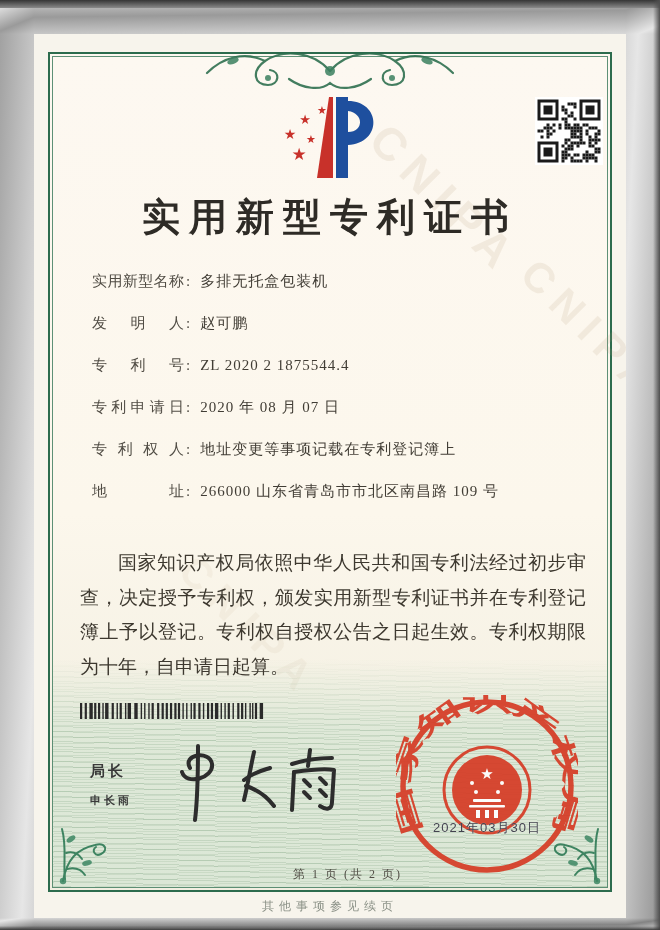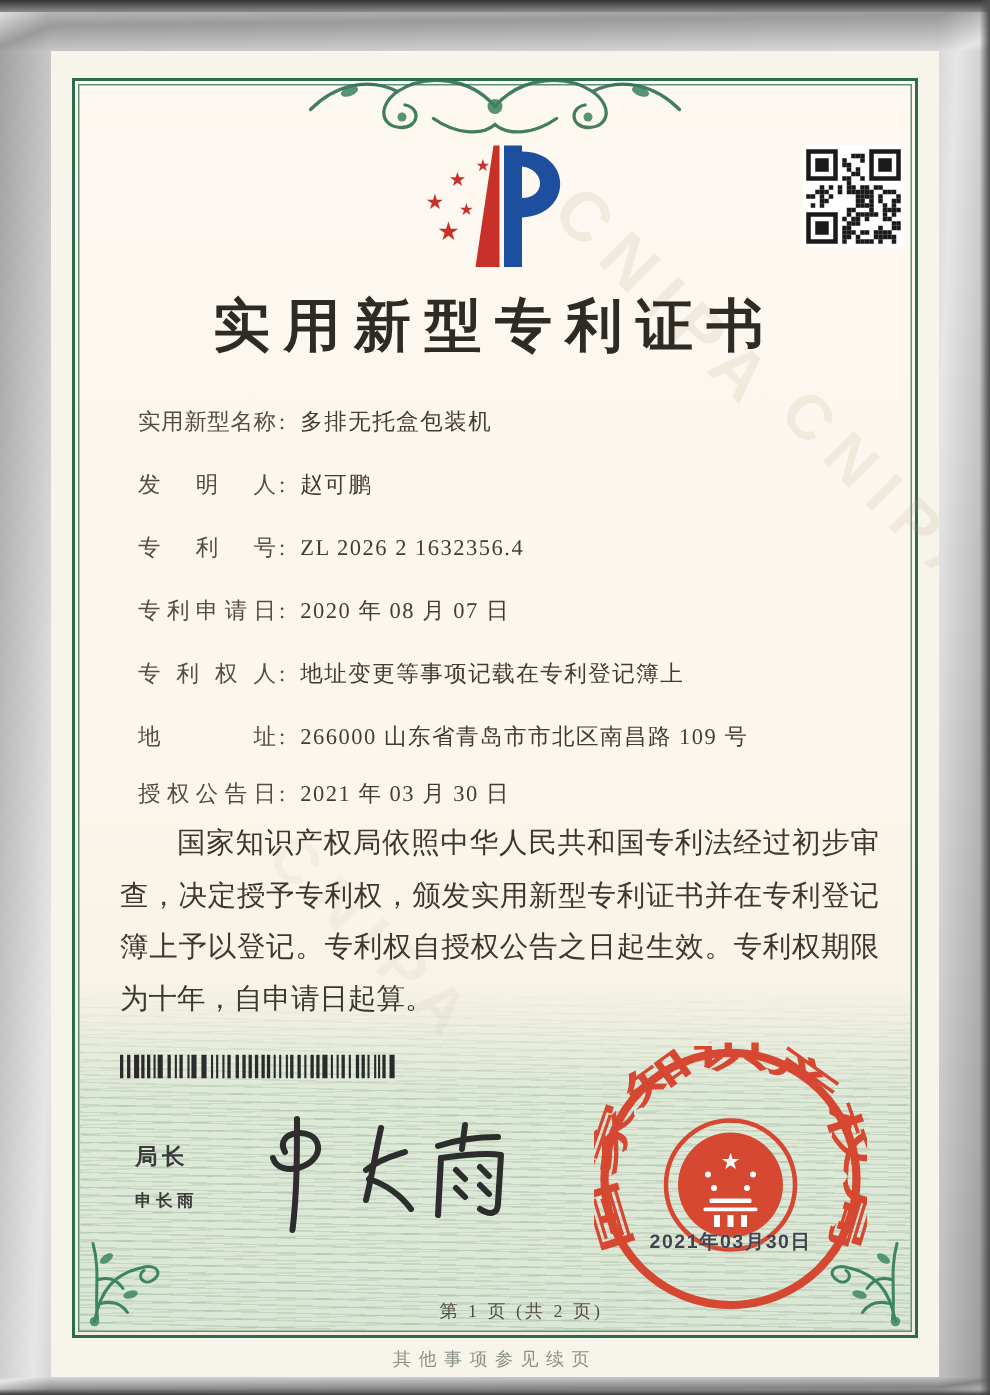--- a/index.html
+++ b/index.html
@@ -66,21 +66,21 @@
   
   .barcode{position:absolute;left:30px;top:649px;width:186px;height:16px;z-index:2;}
   
   .signer-title{position:absolute;left:40px;top:708px;font-size:15px;letter-spacing:3px;color:#3a3a3a;z-index:2;font-weight:bold;}
   .signer-name{position:absolute;left:40px;top:739px;font-size:11px;letter-spacing:3px;color:#3a3a3a;z-index:2;font-weight:bold;}
   .signature{position:absolute;left:110px;top:686px;width:195px;height:88px;z-index:2;}
   
   .seal-wrap{position:absolute;left:346px;top:641px;width:182px;height:182px;z-index:3;}
   .seal-svg{position:absolute;inset:0;opacity:.92;}
   .seal-date{position:absolute;left:0;right:0;top:124px;text-align:center;z-index:4;
-    font-size:13px;font-weight:bold;letter-spacing:1px;color:#43434f;
+    font-size:13px;font-weight:normal;letter-spacing:1px;color:#43434f;
     font-family:"Liberation Sans","DejaVu Sans",sans-serif;text-shadow:0 0 1px rgba(255,255,255,.5);}
   
   .page-num{position:absolute;left:0;right:0;top:812px;text-align:center;z-index:2;
     font-size:12px;letter-spacing:2px;color:#514e46;padding-left:35px;}
   .corner{position:absolute;bottom:5px;width:58px;height:66px;z-index:2;}
   .corner.left{left:7px;}
   .corner.right{right:7px;transform:scaleX(-1);}
   .top-ornament{position:absolute;left:50%;top:-9px;transform:translateX(-50%);width:262px;height:50px;z-index:3;}
   .bottom-note{position:absolute;left:0;right:0;top:898px;text-align:center;z-index:3;
     font-size:12px;letter-spacing:5px;color:#8b9187;}
@@ -265,35 +265,32 @@
     <div class="title">实用新型专利证书</div>
 
     <div class="fields">
       <div class="f-row" style="top:6px">
         <span class="f-label">实用新型名称</span><span class="colon">:</span><span class="f-val">多排无托盒包装机</span>
       </div>
       <div class="f-row" style="top:48px">
         <span class="f-label">发明人</span><span class="colon">:</span><span class="f-val">赵可鹏</span>
       </div>
       <div class="f-row" style="top:90px">
-        <span class="f-label">专利号</span><span class="colon">:</span><span class="f-val">ZL 2026 2 1632356.4</span>
+        <span class="f-label">专利号</span><span class="colon">:</span><span class="f-val">ZL 2020 2 1875544.4</span>
       </div>
       <div class="f-row" style="top:132px">
         <span class="f-label">专利申请日</span><span class="colon">:</span><span class="f-val">2020 年 08 月 07 日</span>
       </div>
       <div class="f-row" style="top:174px">
         <span class="f-label">专利权人</span><span class="colon">:</span><span class="f-val">地址变更等事项记载在专利登记簿上</span>
       </div>
       <div class="f-row" style="top:216px">
         <span class="f-label">地址</span><span class="colon">:</span><span class="f-val">266000 山东省青岛市市北区南昌路 109 号</span>
       </div>
       <div class="f-row" style="top:254px">
-        <span>
-          <span class="f-label">授权公告日</span><span class="colon">:</span><span class="f-val">2021 年 03 月 30 日</span>
-        </span>
       </div>
     </div>
 
     <div class="paras">
       <p>国家知识产权局依照中华人民共和国专利法经过初步审查，决定授予专利权，颁发实用新型专利证书并在专利登记簿上予以登记。专利权自授权公告之日起生效。专利权期限为十年，自申请日起算。</p>
     </div>
 
     <svg class="barcode" id="barcode-svg" viewBox="0 0 186 16" preserveAspectRatio="none">
         <rect x="0" y="0" width="2.2" height="16" fill="#2a2a2a"></rect>
         <rect x="4.701500797877787" y="0" width="2.2" height="16" fill="#2a2a2a"></rect>

